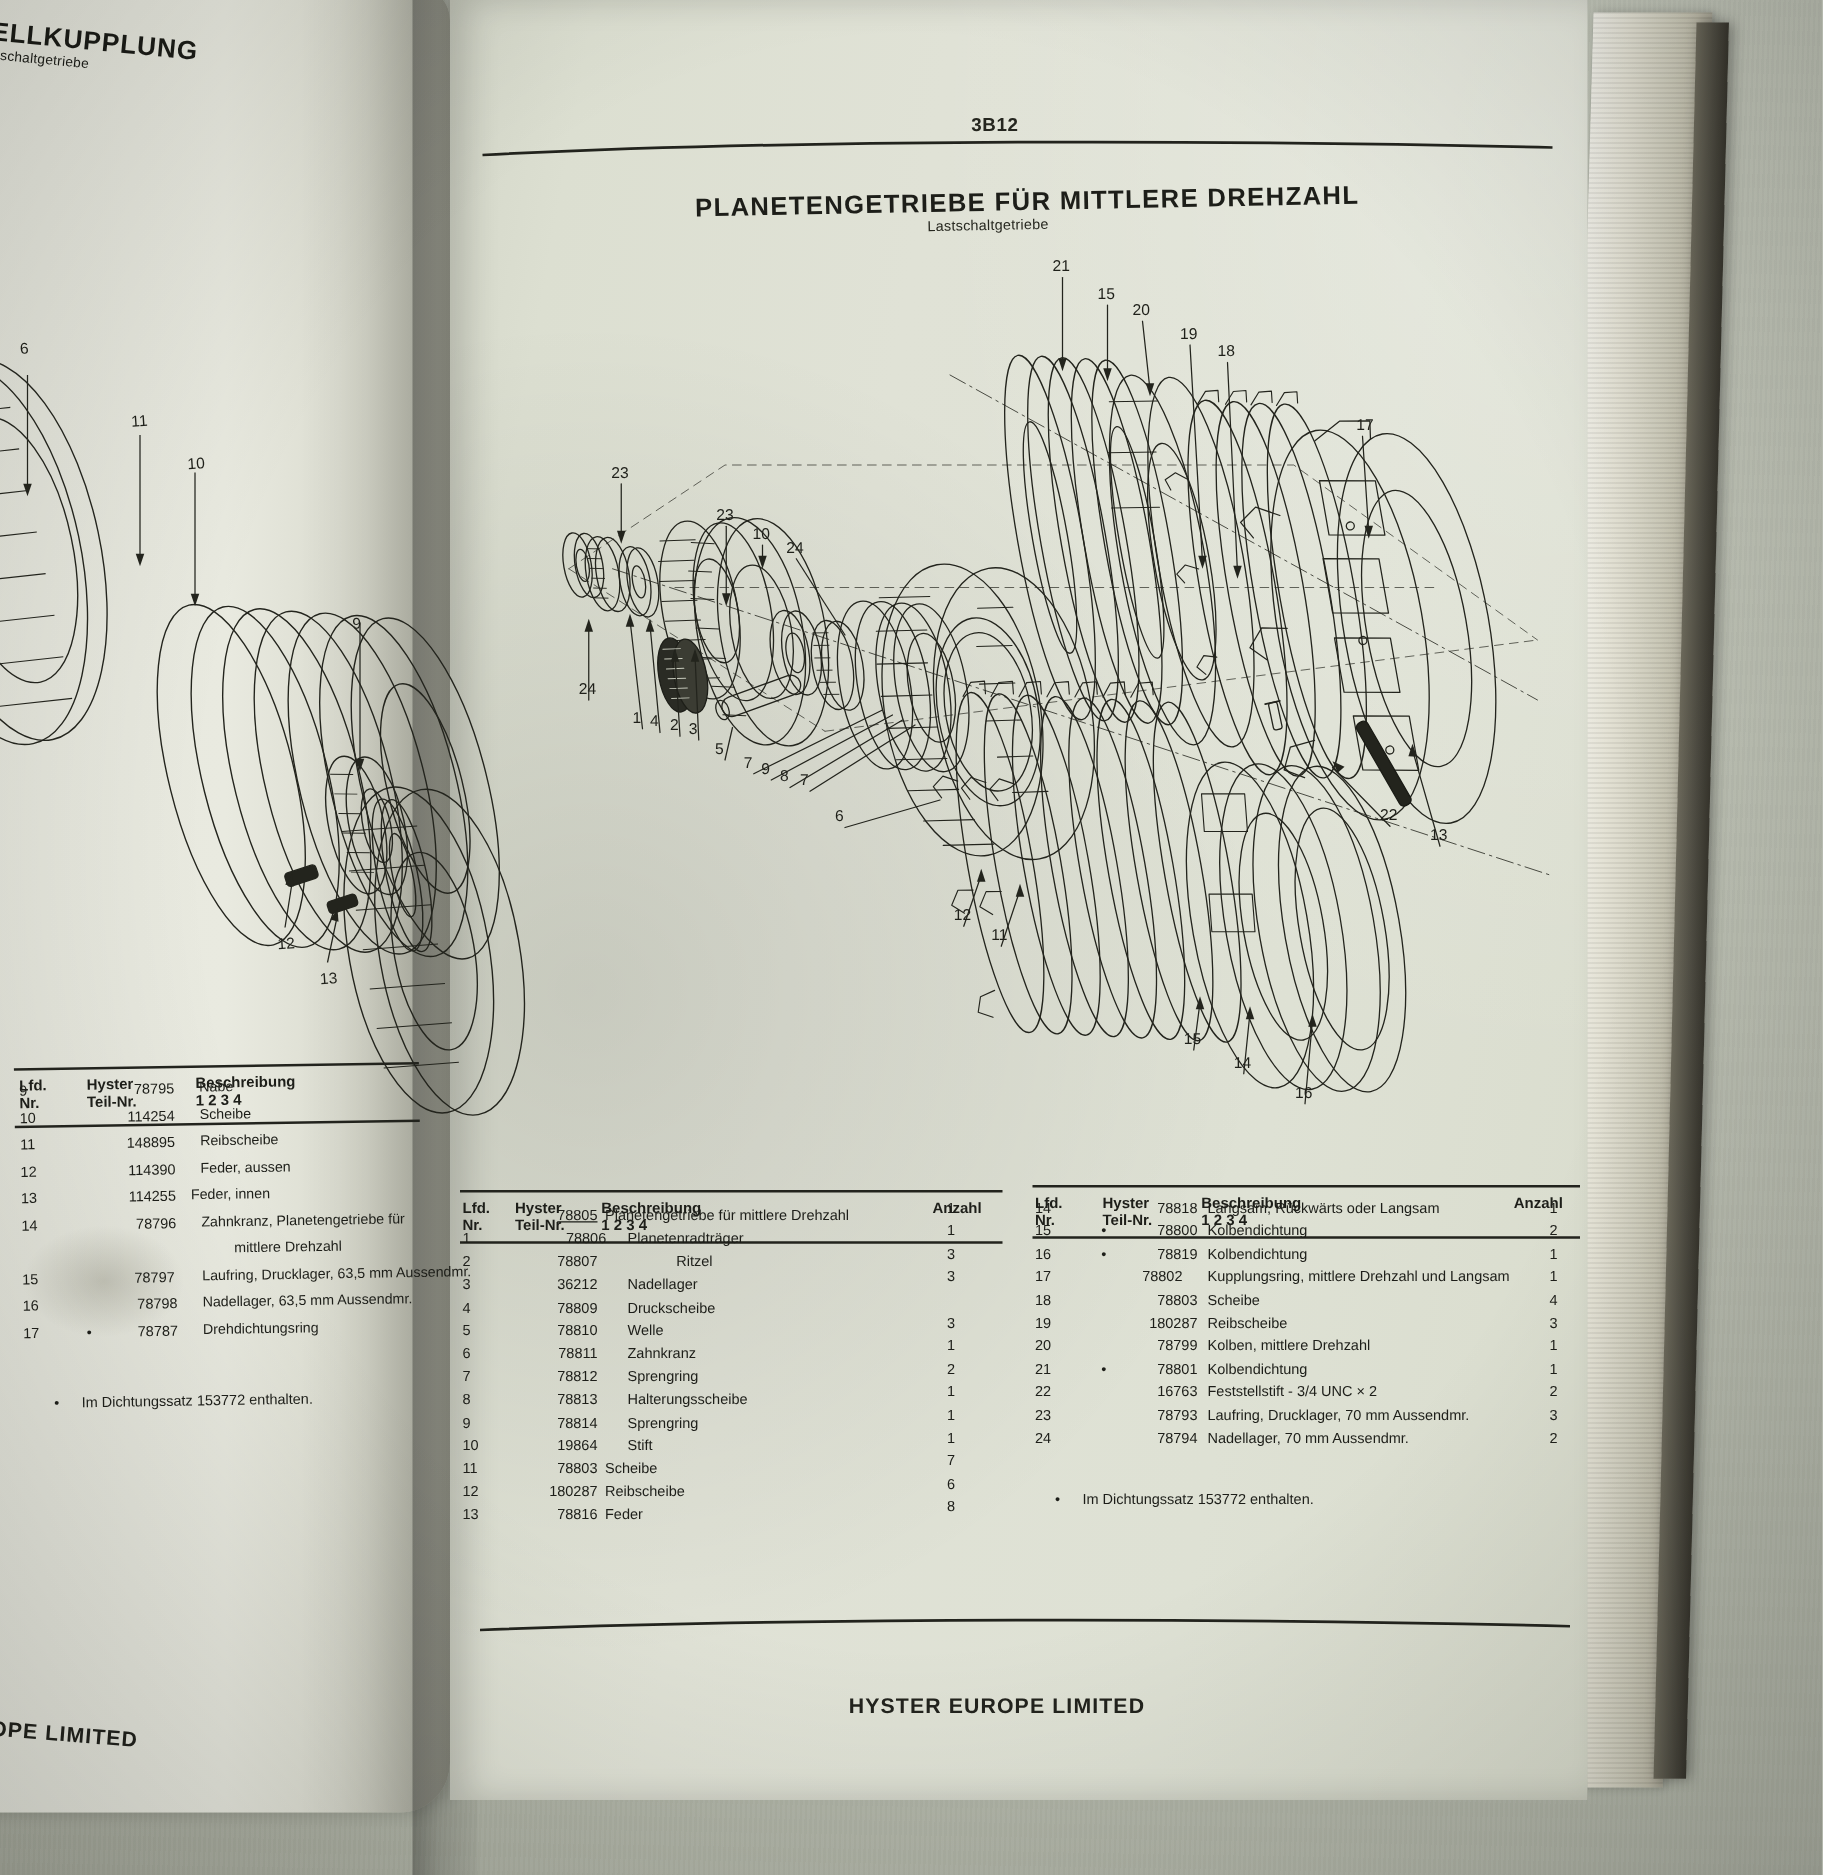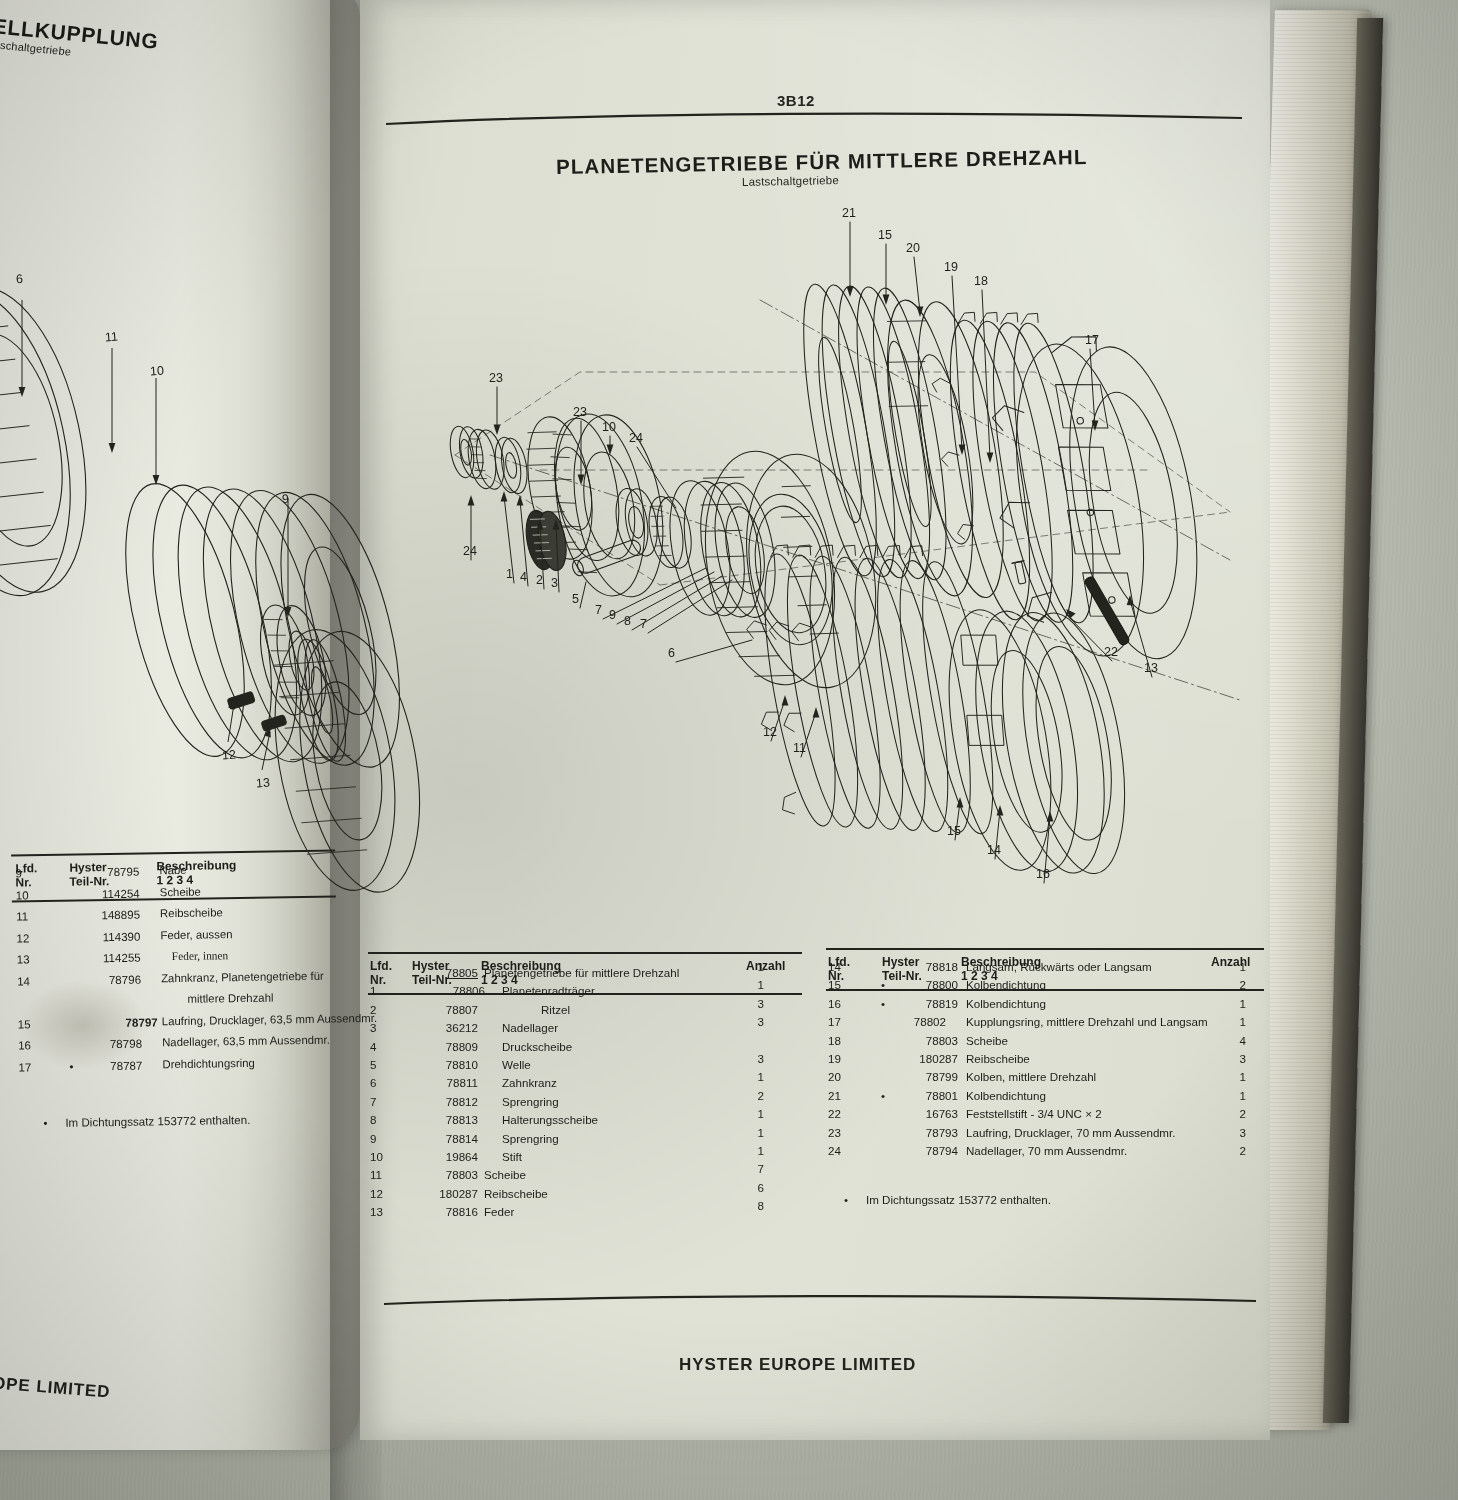--- a/index.html
+++ b/index.html
@@ -227,38 +227,38 @@
         <div class="row" style="top: 76.5px;">
           <span class="c-lfd" style="left: 4px;">12</span>
           <span class="c-ast" style="left: 52px;"></span>
           <span class="c-part" style="left: 68px; width: 60px;">114390</span>
           <span class="c-desc" style="left: 148px;">Feder, aussen</span>
         </div>
         <div class="row" style="top: 98px;">
           <span class="c-lfd" style="left: 4px;">13</span>
           <span class="c-ast" style="left: 52px;"></span>
           <span class="c-part" style="left: 68px; width: 60px;">114255</span>
-          <span class="c-desc" style="left: 159px; font-family: Liberation Serif, serif;">Feder, innen</span>
+          <span class="c-desc" style="left: 140px;">Feder, innen</span>
         </div>
         <div class="row" style="top: 119.5px;">
           <span class="c-lfd" style="left: 4px;">14</span>
           <span class="c-ast" style="left: 52px;"></span>
           <span class="c-part" style="left: 68px; width: 60px;">78796</span>
           <span class="c-desc" style="left: 148px;">Zahnkranz, Planetengetriebe für</span>
         </div>
         <div class="row" style="top: 141px;">
           <span class="c-lfd" style="left: 4px;"></span>
           <span class="c-ast" style="left: 52px;"></span>
           <span class="c-part" style="left: 68px; width: 60px;"></span>
           <span class="c-desc" style="left: 174px;">mittlere Drehzahl</span>
         </div>
         <div class="row" style="top: 162.5px;">
           <span class="c-lfd" style="left: 4px;">15</span>
           <span class="c-ast" style="left: 52px;"></span>
-          <span class="c-part" style="left: 84px; width: 60px; font-weight: bold;">78797</span>
+          <span class="c-part" style="left: 66px; width: 60px;">78797</span>
           <span class="c-desc" style="left: 148px;">Laufring, Drucklager, 63,5 mm Aussendmr.</span>
         </div>
         <div class="row" style="top: 184px;">
           <span class="c-lfd" style="left: 4px;">16</span>
           <span class="c-ast" style="left: 52px;"></span>
           <span class="c-part" style="left: 68px; width: 60px;">78798</span>
           <span class="c-desc" style="left: 148px;">Nadellager, 63,5 mm Aussendmr.</span>
         </div>
         <div class="row" style="top: 205.5px;">
           <span class="c-lfd" style="left: 4px;">17</span>

